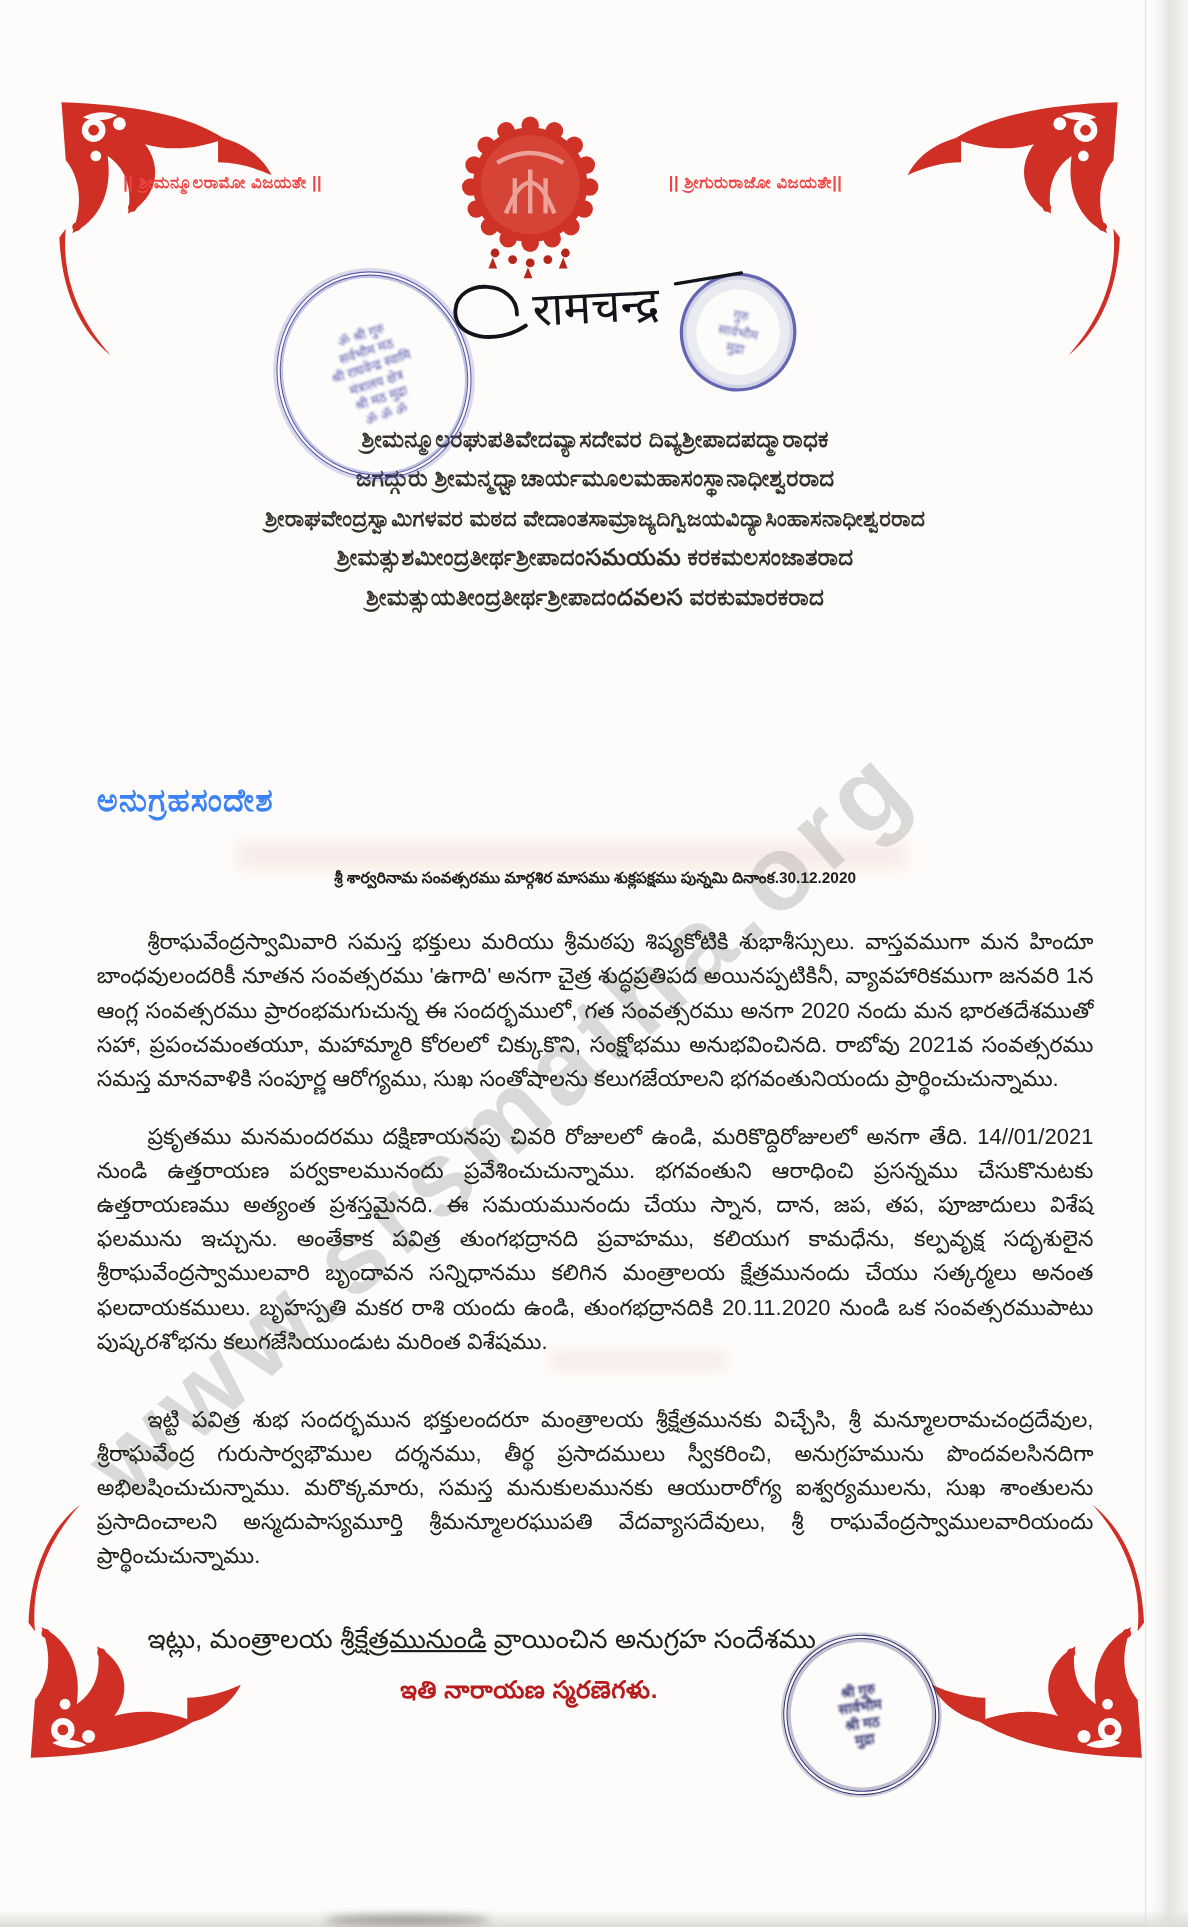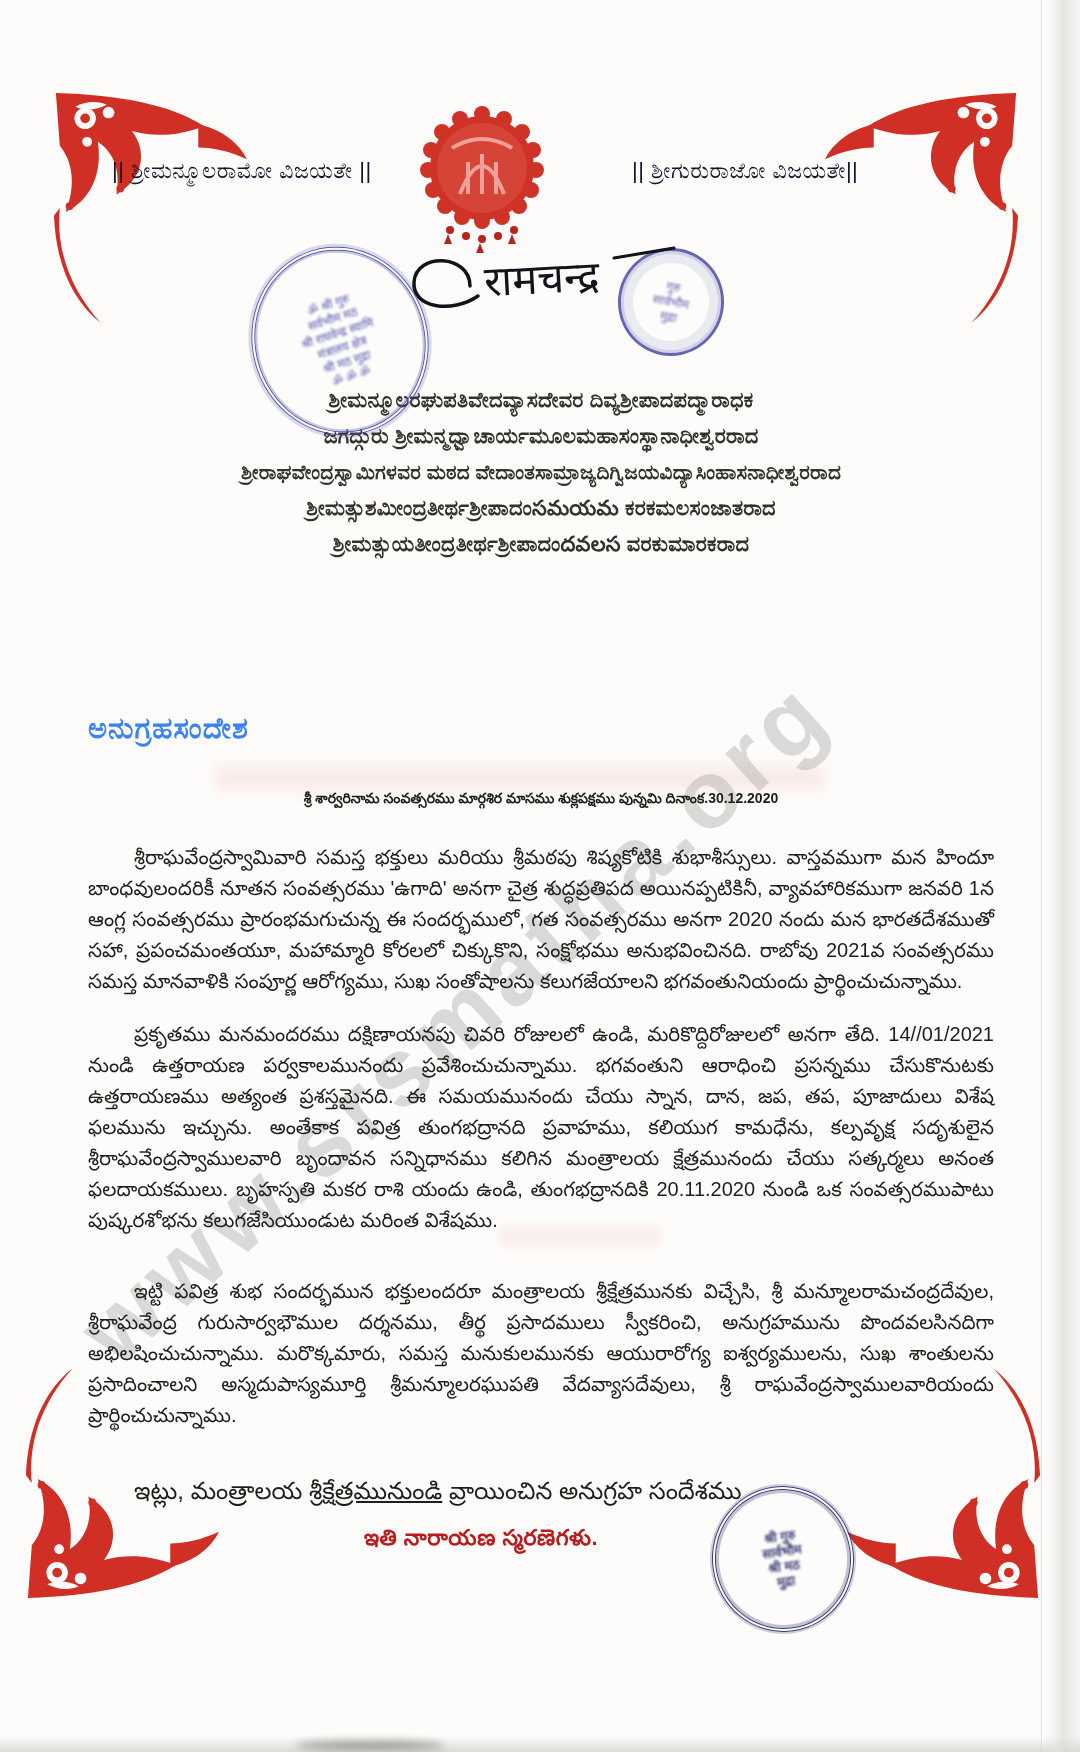--- a/index.html
+++ b/index.html
@@ -35,25 +35,25 @@
     color:rgba(172,170,168,.42);white-space:nowrap;
   }
   
   .corner{position:absolute;width:195px;height:245px;z-index:3;}
   .corner.tl{left:52px;top:88px;}
   .corner.tr{right:60px;top:88px;transform:scaleX(-1);}
   .corner.bl{left:24px;top:1358px;transform:scaleY(-1);}
   .corner.br{right:38px;top:1358px;transform:scale(-1,-1);}
   
   .motto{
-    position:absolute;top:158px;font-size:22px;font-weight:400;
-    color:#0f172a;z-index:4;letter-spacing:.5px;white-space:nowrap;
+    position:absolute;top:158px;font-size:15px;font-weight:700;
+    color:#ef4444;z-index:4;letter-spacing:.5px;white-space:nowrap;
   }
   .motto.left{left:112px;}
-  .motto.right{left:608px;margin-left:24px;}
+  .motto.right{left:608px;}
   .emblem{position:absolute;left:412px;top:102px;z-index:4;}
   
   .stamp{position:absolute;z-index:5;display:flex;flex-direction:column;
     align-items:center;justify-content:center;overflow:hidden;}
   .stamp .row{font-size:12px;line-height:15px;white-space:nowrap;filter:blur(1px);}
   .stamp-oval{
     left:252px;top:246px;width:168px;height:182px;border-radius:50%;
     border:4px double #4a4da8;transform:rotate(-18deg);
     box-shadow:0 0 0 3px rgba(74,77,168,.22), inset 0 0 0 2px rgba(74,77,168,.35);
     color:#4a4da8;opacity:.92;

